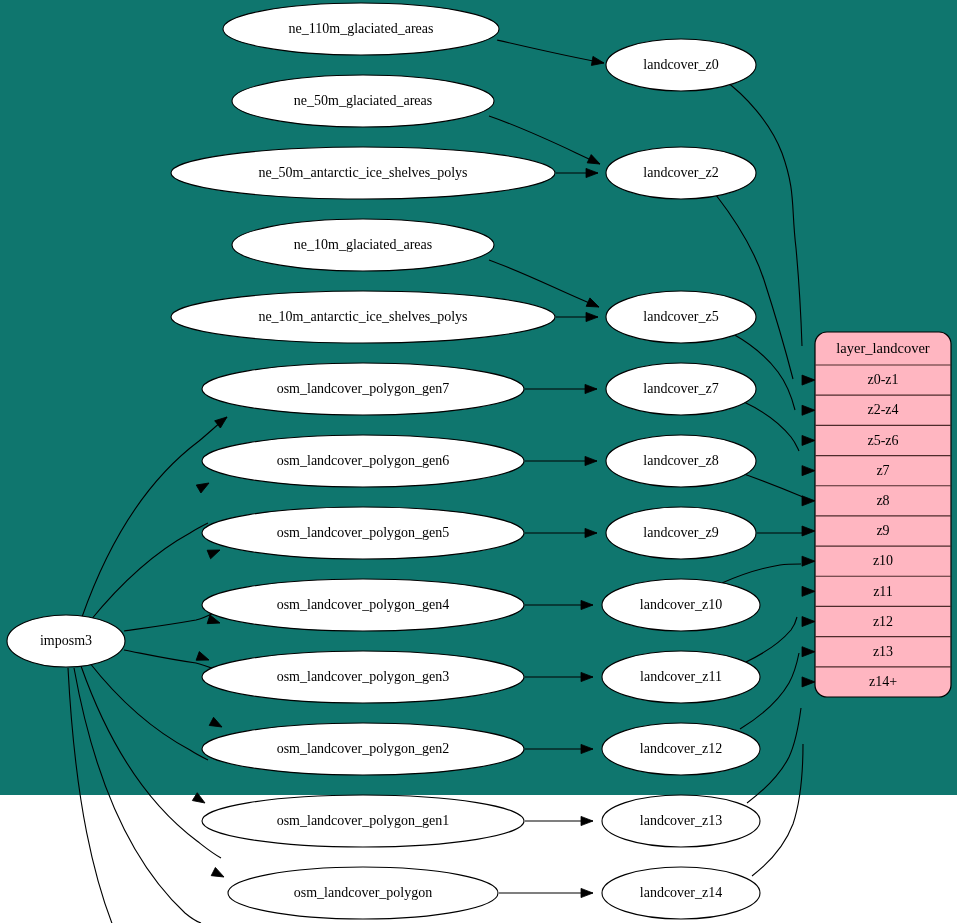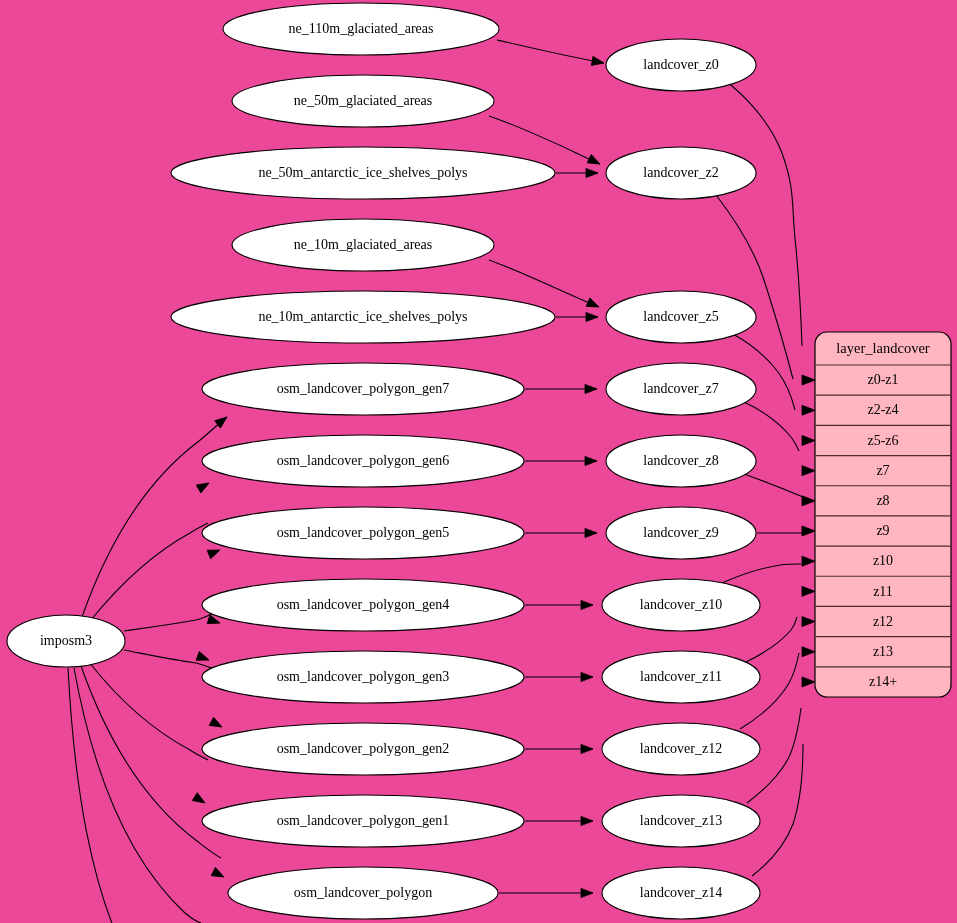--- a/index.html
+++ b/index.html
@@ -9,22 +9,22 @@
   }
   body {
     width: 957px;
     height: 923px;
     overflow: hidden;
     font-family: "Liberation Serif", "DejaVu Serif", serif;
   }
   #graph-root {
     position: relative;
     width: 957px;
-    height: 923px;
-    background: #ec4899;
+    height: 795px;
+    background: #0f766e;
   }
   svg#graph-canvas {
     display: block;
     width: 957px;
     height: 923px;
     shape-rendering: geometricPrecision;
   }
   .node-ellipse {
     fill: #ffffff;
     stroke: #000000;

